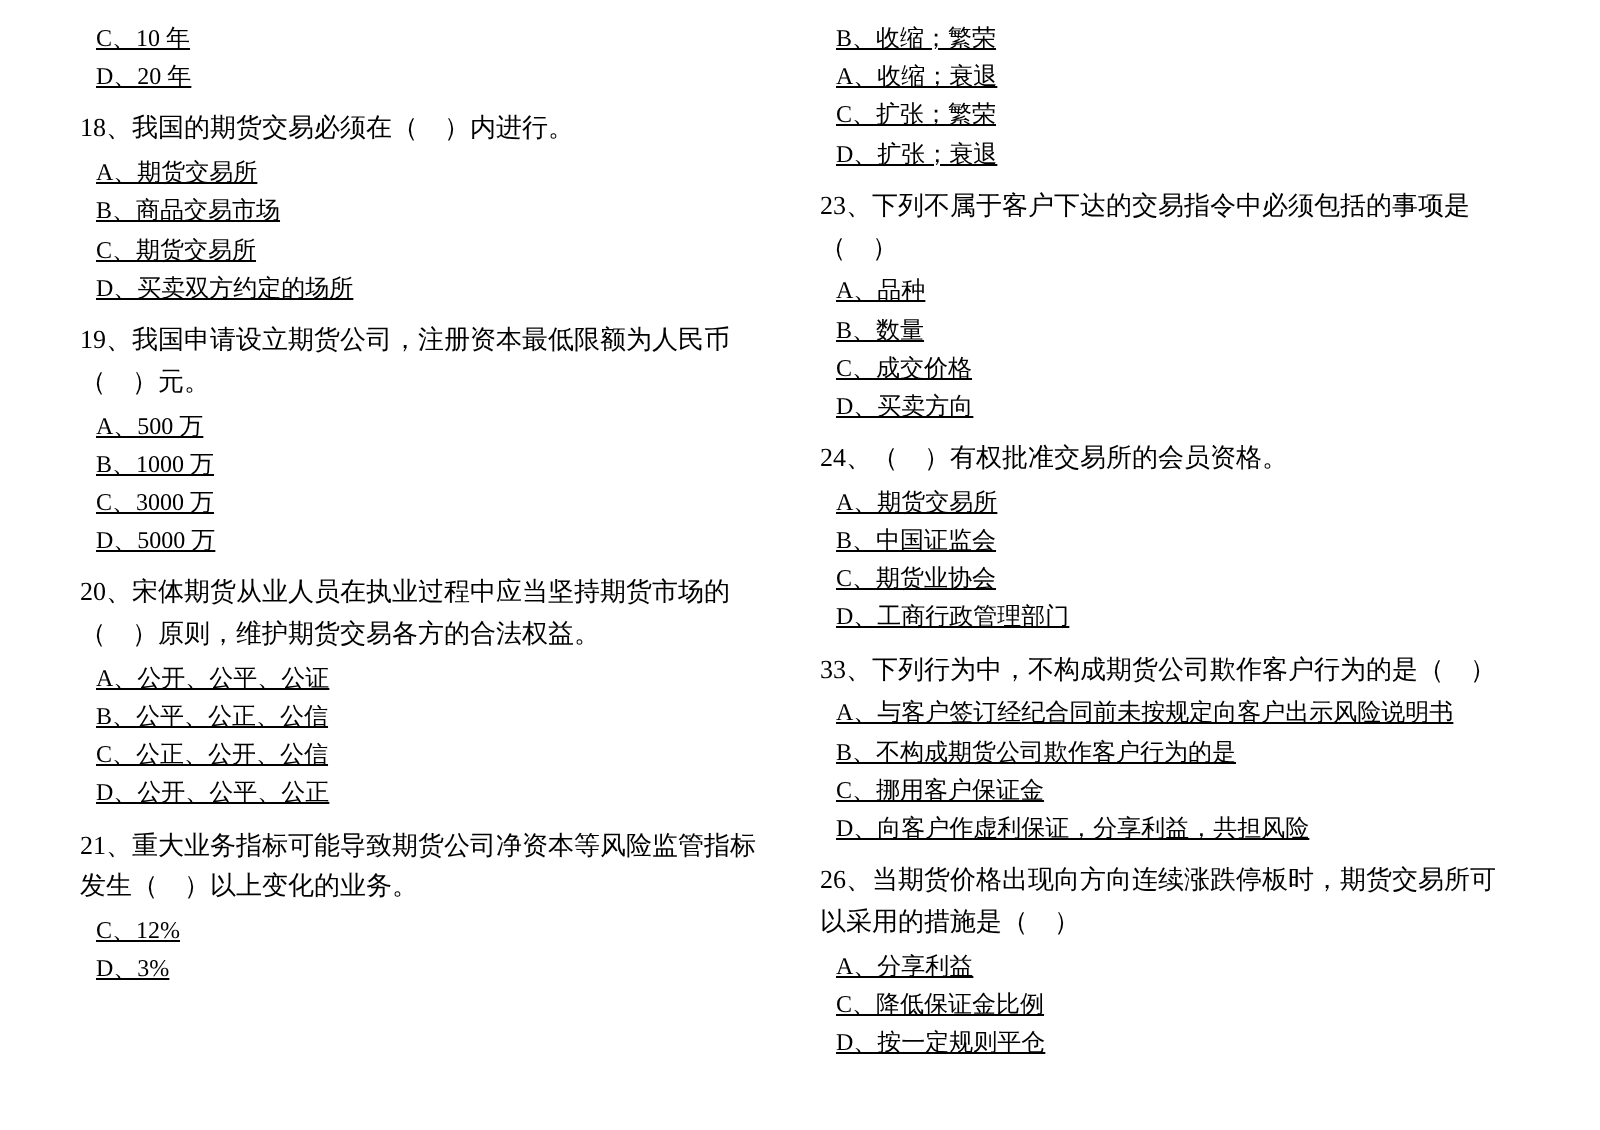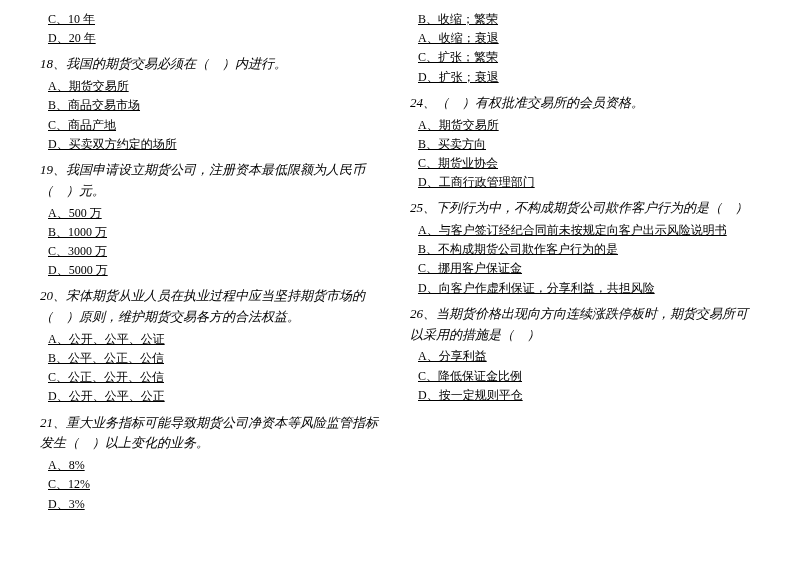--- a/index.html
+++ b/index.html
@@ -34,21 +34,20 @@
       width: 50%;
       padding-left: 10px;
     }
     .question-block {
       margin-bottom: 6px;
     }
     .question-title {
       font-size: 13px;
       line-height: 1.6;
       margin-bottom: 2px;
-      font-style: italic;
     }
     .option {
       font-size: 12px;
       line-height: 1.6;
       padding-left: 8px;
       text-decoration: underline;
     }
   </style>
 </head>
 <body>
@@ -60,21 +59,21 @@
 
       <div class="question-block">
         <div class="option">C、10 年</div>
         <div class="option">D、20 年</div>
       </div>
 
       <div class="question-block">
         <div class="question-title">18、我国的期货交易必须在（　）内进行。</div>
         <div class="option">A、期货交易所</div>
         <div class="option">B、商品交易市场</div>
-        <div class="option">C、商品产地</div>
+        <div class="option">C、期货交易所</div>
         <div class="option">D、买卖双方约定的场所</div>
       </div>
 
       <div class="question-block">
         <div class="question-title">19、我国申请设立期货公司，注册资本最低限额为人民币（　）元。</div>
         <div class="option">A、500 万</div>
         <div class="option">B、1000 万</div>
         <div class="option">C、3000 万</div>
         <div class="option">D、5000 万</div>
       </div>
@@ -82,47 +81,53 @@
       <div class="question-block">
         <div class="question-title">20、宋体期货从业人员在执业过程中应当坚持期货市场的（　）原则，维护期货交易各方的合法权益。</div>
         <div class="option">A、公开、公平、公证</div>
         <div class="option">B、公平、公正、公信</div>
         <div class="option">C、公正、公开、公信</div>
         <div class="option">D、公开、公平、公正</div>
       </div>
 
       <div class="question-block">
         <div class="question-title">21、重大业务指标可能导致期货公司净资本等风险监管指标发生（　）以上变化的业务。</div>
-        <div class="option">A、8%</div>
         <div class="option">C、12%</div>
         <div class="option">D、3%</div>
       </div>
 
     </div>
 
     <div class="col-right">
 
       <div class="question-block">
         <div class="option">B、收缩；繁荣</div>
         <div class="option">A、收缩；衰退</div>
         <div class="option">C、扩张；繁荣</div>
         <div class="option">D、扩张；衰退</div>
       </div>
 
+      <div class="question-block">
+        <div class="question-title">23、下列不属于客户下达的交易指令中必须包括的事项是（　）</div>
+        <div class="option">A、品种</div>
+        <div class="option">B、数量</div>
+        <div class="option">C、成交价格</div>
+        <div class="option">D、买卖方向</div>
+      </div>
 
       <div class="question-block">
         <div class="question-title">24、（　）有权批准交易所的会员资格。</div>
         <div class="option">A、期货交易所</div>
-        <div class="option">B、买卖方向</div>
+        <div class="option">B、中国证监会</div>
         <div class="option">C、期货业协会</div>
         <div class="option">D、工商行政管理部门</div>
       </div>
 
       <div class="question-block">
-        <div class="question-title">25、下列行为中，不构成期货公司欺作客户行为的是（　）</div>
+        <div class="question-title">33、下列行为中，不构成期货公司欺作客户行为的是（　）</div>
         <div class="option">A、与客户签订经纪合同前未按规定向客户出示风险说明书</div>
         <div class="option">B、不构成期货公司欺作客户行为的是</div>
         <div class="option">C、挪用客户保证金</div>
         <div class="option">D、向客户作虚利保证，分享利益，共担风险</div>
       </div>
 
       <div class="question-block">
         <div class="question-title">26、当期货价格出现向方向连续涨跌停板时，期货交易所可以采用的措施是（　）</div>
         <div class="option">A、分享利益</div>
         <div class="option">C、降低保证金比例</div>

